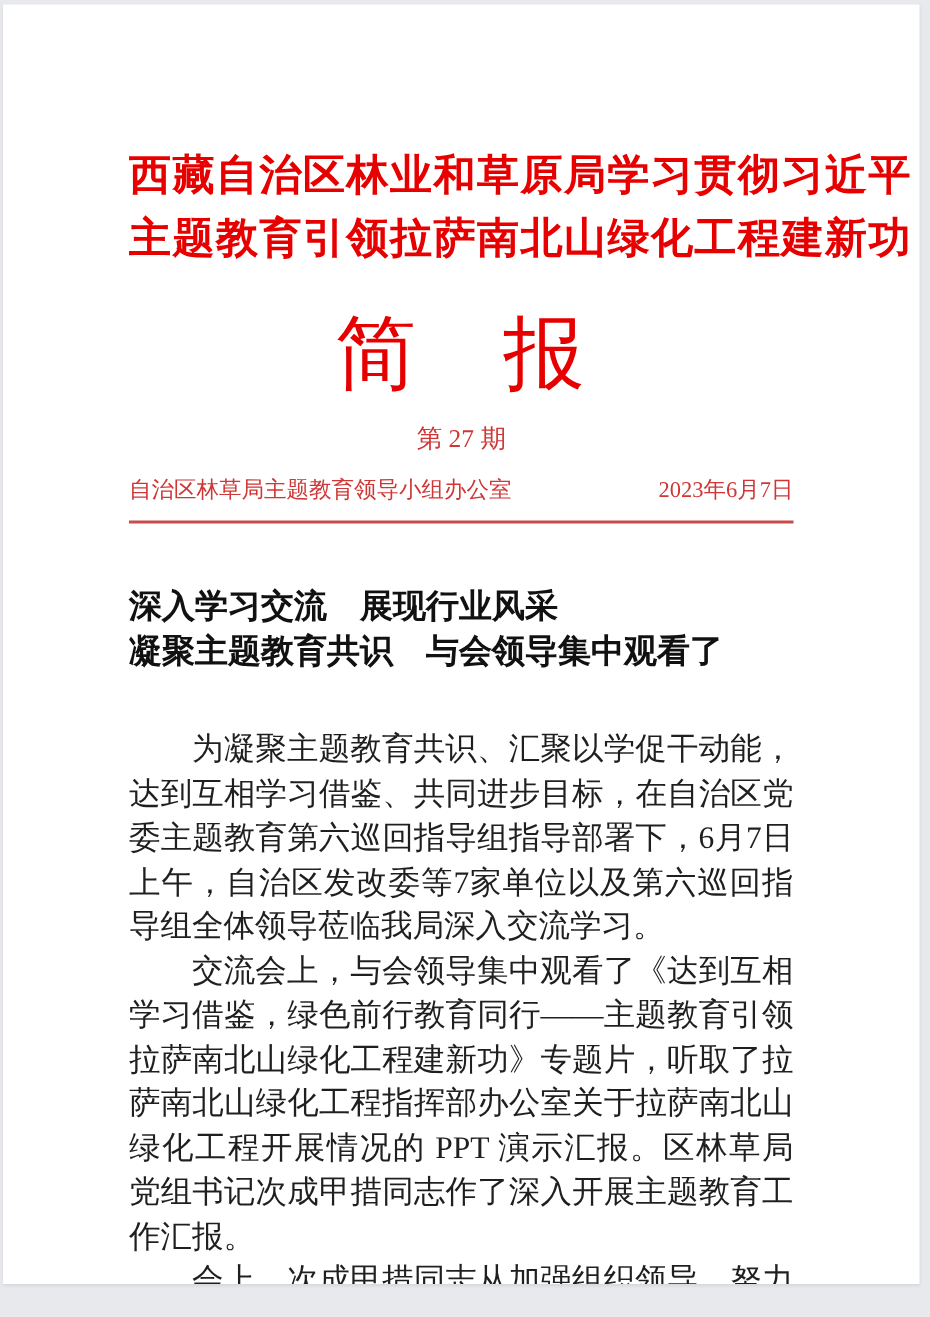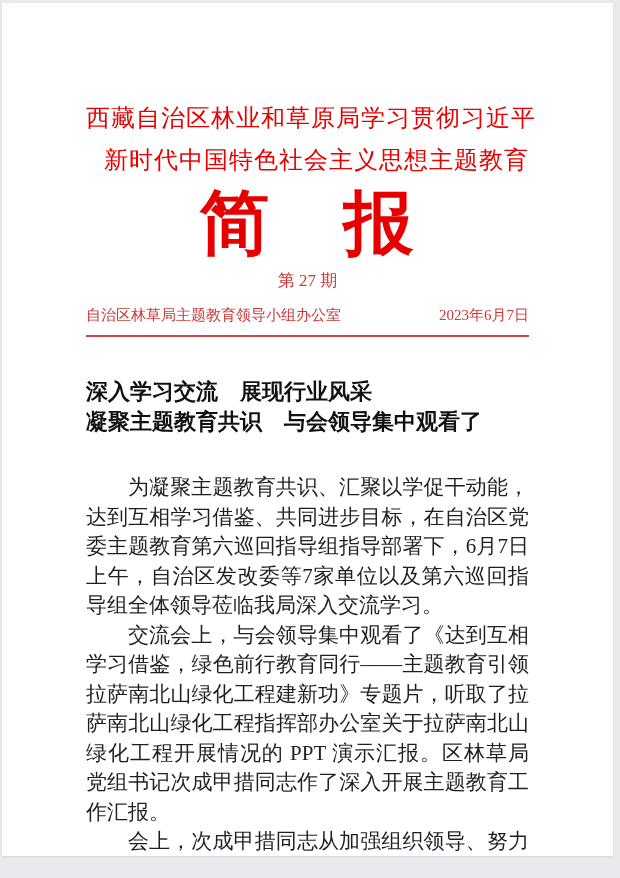--- a/index.html
+++ b/index.html
@@ -22,34 +22,34 @@
     position: absolute;
     left: 2px; top: 3px; right: 7px; bottom: 22px;
     background: var(--page_bg);
     box-shadow: 0 1px 2px rgba(0,0,0,0.08);
     overflow: hidden;
   }
   .content { padding: 0 84px; position: relative; height: 100%; }
 
   .masthead-title {
     margin-top: 94px;
-    text-align: right;
+    text-align: left;
     color: var(--title_red);
-    font-weight: normal;
-    font-size: 24px;
+    font-weight: bold;
+    font-size: 28px;
     line-height: 42px;
     letter-spacing: 1px;
     white-space: nowrap;
   }
   .masthead-name {
-    margin-top: 12px;
+    margin-top: 24px;
     text-align: center;
     color: var(--title_red);
-    font-weight: bold;
-    font-size: 70px;
+    font-weight: normal;
+    font-size: 54px;
     line-height: 62px;
     letter-spacing: 2px;
     white-space: nowrap;
   }
   .issue-number {
     margin-top: 16px;
     text-align: center;
     color: var(--meta_red);
     font-size: 17px;
     line-height: 20px;
@@ -87,21 +87,21 @@
 </style>
 </head>
 <body>
 
 <div class="stage">
   <div class="page">
     <div class="content">
 
       <div class="masthead-title">
         <div>西藏自治区林业和草原局学习贯彻习近平</div>
-        <div>新时代中国特色社会主义思想主题教育</div>
+        <div>主题教育引领拉萨南北山绿化工程建新功</div>
       </div>
 
       <div class="masthead-name">简　报</div>
 
       <div class="issue-number">第 27 期</div>
 
       <div class="info-row">
         <span>自治区林草局主题教育领导小组办公室</span>
         <span>2023年6月7日</span>
       </div>

